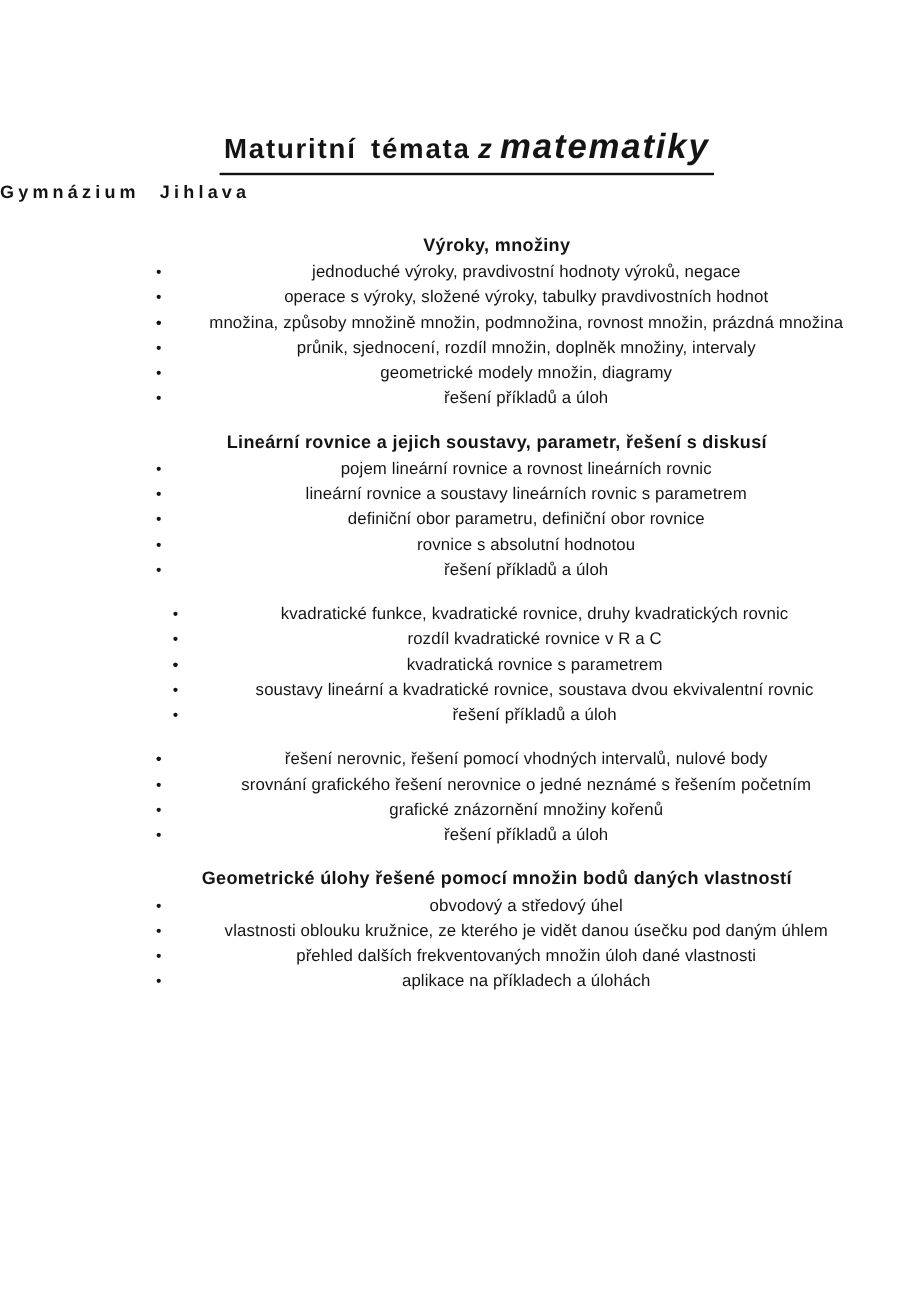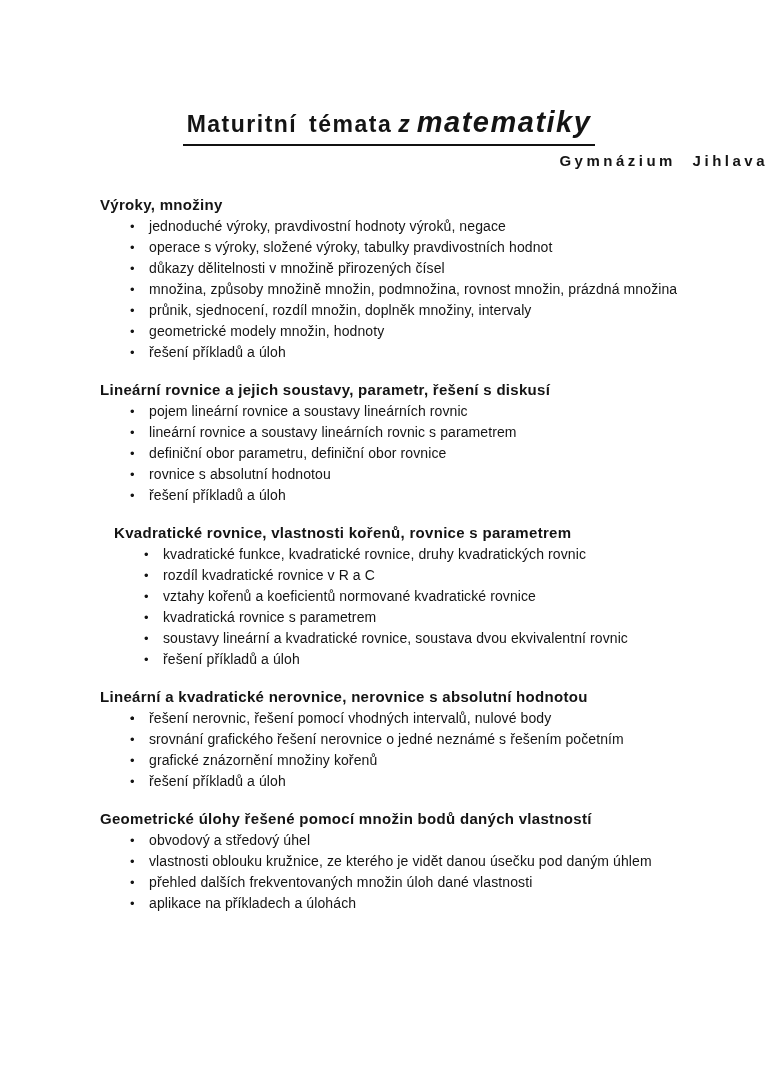--- a/index.html
+++ b/index.html
@@ -38,32 +38,32 @@
     margin-left: 6px;
   }
   .title-emphasis {
     font-size: 29px;
     font-style: italic;
     letter-spacing: 1.5px;
     margin-left: 6px;
   }
   .subtitle {
     margin-top: 5px;
-    text-align: right;
+    text-align: left;
     font-size: 15px;
     font-weight: bold;
     letter-spacing: 3.5px;
     word-spacing: 9px;
     line-height: 19px;
   }
   .sections {
     margin-left: 100px;
     margin-right: 40px;
   }
-  .topic-section { margin-top: 16px; }
+  .topic-section { margin-top: 16px; text-align: center; }
   .topic-section:first-child { margin-top: 24px; }
   .topic-section.indented { margin-left: 14px; }
   .section-heading {
     font-size: 15px;
     font-weight: bold;
     letter-spacing: 0.3px;
     line-height: 22px;
   }
   .bullet-list {
     list-style: none;
@@ -97,50 +97,48 @@
   </h1>
 
   <h2 class="subtitle">Gymnázium Jihlava</h2>
 
   <main class="sections">
       <section class="topic-section">
         <h3 class="section-heading">Výroky, množiny</h3>
         <ul class="bullet-list">
           <li class="bullet-item"><span class="bullet-marker">•</span><span>jednoduché výroky, pravdivostní hodnoty výroků, negace</span></li>
           <li class="bullet-item"><span class="bullet-marker">•</span><span>operace s výroky, složené výroky, tabulky pravdivostních hodnot</span></li>
-          <li class="bullet-item"><span class="bullet-marker">•</span><span>důkazy dělitelnosti v množině přirozených čísel</span></li>
+          <li class="bullet-item"><span class="bullet-marker">•</span></li>
           <li class="bullet-item"><span class="bullet-marker">•</span><span>množina, způsoby množině množin, podmnožina, rovnost množin, prázdná množina</span></li>
           <li class="bullet-item"><span class="bullet-marker">•</span><span>průnik, sjednocení, rozdíl množin, doplněk množiny, intervaly</span></li>
-          <li class="bullet-item"><span class="bullet-marker">•</span><span>geometrické modely množin, hodnoty</span></li>
+          <li class="bullet-item"><span class="bullet-marker">•</span><span>geometrické modely množin, diagramy</span></li>
           <li class="bullet-item"><span class="bullet-marker">•</span><span>řešení příkladů a úloh</span></li>
         </ul>
       </section>
       <section class="topic-section">
         <h3 class="section-heading">Lineární rovnice a jejich soustavy, parametr, řešení s diskusí</h3>
         <ul class="bullet-list">
-          <li class="bullet-item"><span class="bullet-marker">•</span><span>pojem lineární rovnice a soustavy lineárních rovnic</span></li>
+          <li class="bullet-item"><span class="bullet-marker">•</span><span>pojem lineární rovnice a rovnost lineárních rovnic</span></li>
           <li class="bullet-item"><span class="bullet-marker">•</span><span>lineární rovnice a soustavy lineárních rovnic s parametrem</span></li>
           <li class="bullet-item"><span class="bullet-marker">•</span><span>definiční obor parametru, definiční obor rovnice</span></li>
           <li class="bullet-item"><span class="bullet-marker">•</span><span>rovnice s absolutní hodnotou</span></li>
           <li class="bullet-item"><span class="bullet-marker">•</span><span>řešení příkladů a úloh</span></li>
         </ul>
       </section>
       <section class="topic-section indented">
-        <h3 class="section-heading">Kvadratické rovnice, vlastnosti kořenů, rovnice s parametrem</h3>
         <ul class="bullet-list">
           <li class="bullet-item"><span class="bullet-marker">•</span><span>kvadratické funkce, kvadratické rovnice, druhy kvadratických rovnic</span></li>
           <li class="bullet-item"><span class="bullet-marker">•</span><span>rozdíl kvadratické rovnice v R a C</span></li>
-          <li class="bullet-item"><span class="bullet-marker">•</span><span>vztahy kořenů a koeficientů normované kvadratické rovnice</span></li>
+          <li class="bullet-item"><span class="bullet-marker">•</span></li>
           <li class="bullet-item"><span class="bullet-marker">•</span><span>kvadratická rovnice s parametrem</span></li>
           <li class="bullet-item"><span class="bullet-marker">•</span><span>soustavy lineární a kvadratické rovnice, soustava dvou ekvivalentní rovnic</span></li>
           <li class="bullet-item"><span class="bullet-marker">•</span><span>řešení příkladů a úloh</span></li>
         </ul>
       </section>
       <section class="topic-section">
-        <h3 class="section-heading">Lineární a kvadratické nerovnice, nerovnice s absolutní hodnotou</h3>
         <ul class="bullet-list">
           <li class="bullet-item"><span class="bullet-marker">•</span></li>
           <li class="bullet-item"><span class="bullet-marker">•</span><span>řešení nerovnic, řešení pomocí vhodných intervalů, nulové body</span></li>
           <li class="bullet-item"><span class="bullet-marker">•</span><span>srovnání grafického řešení nerovnice o jedné neznámé s řešením početním</span></li>
           <li class="bullet-item"><span class="bullet-marker">•</span><span>grafické znázornění množiny kořenů</span></li>
           <li class="bullet-item"><span class="bullet-marker">•</span><span>řešení příkladů a úloh</span></li>
         </ul>
       </section>
       <section class="topic-section">
         <h3 class="section-heading">Geometrické úlohy řešené pomocí množin bodů daných vlastností</h3>

